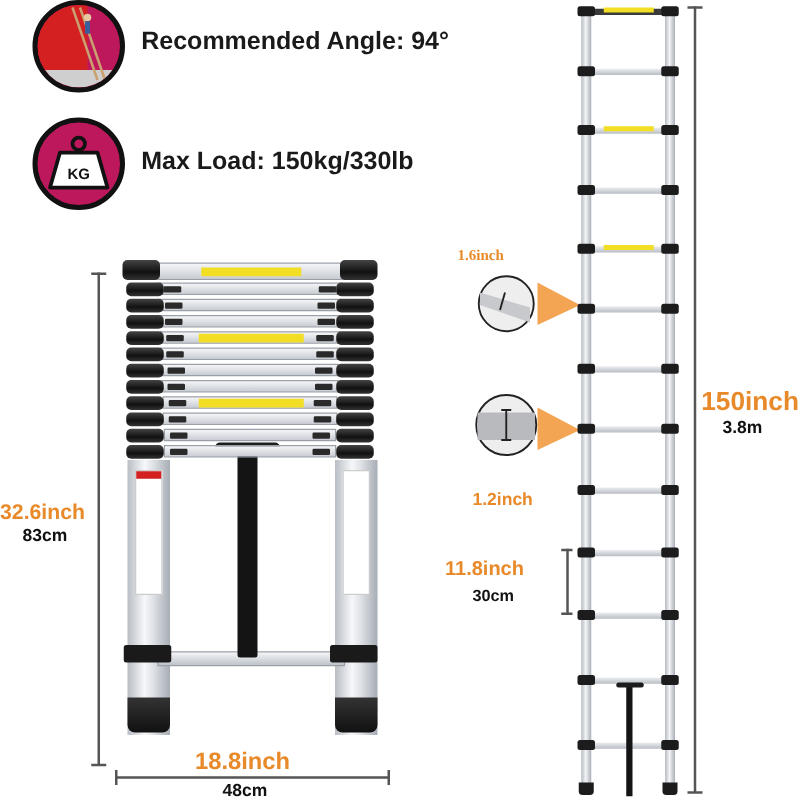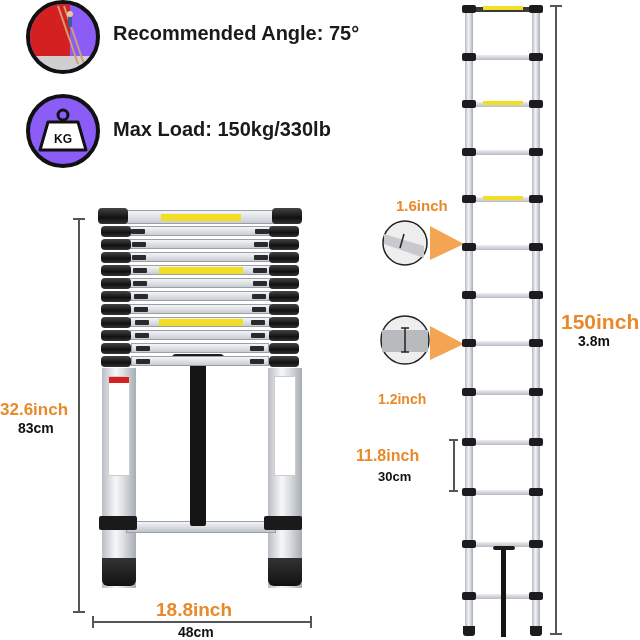--- a/index.html
+++ b/index.html
@@ -1,21 +1,21 @@
 <!DOCTYPE html>
 <html><head>
 <meta charset="utf-8">
 <style>
   * { margin:0; padding:0; box-sizing:border-box; }
   html, body { width:640px; height:640px; background:#ffffff; overflow:hidden; }
   body { position:relative; font-family:"Liberation Sans", sans-serif; }
   .abs { position:absolute; }
 
   
-  .feature-circle { width:74px; height:74px; border-radius:50%; border:4px solid #111; overflow:hidden; background:#8b5cf6; }
+  .feature-circle { width:74px; height:74px; border-radius:50%; border:4px solid #111; overflow:hidden; background:#be185d; }
   .feature-text { font-size:20px; font-weight:bold; color:#1a1a1a; white-space:nowrap; }
 
   
   .dim-orange { color:#e88a2a; font-weight:bold; white-space:nowrap; }
   .dim-black { color:#111; font-weight:bold; white-space:nowrap; }
   .vline { background:#555; width:2px; }
   .hline { background:#555; height:2px; }
   .tick-h { background:#555; height:2px; }
   .tick-v { background:#555; width:2px; }
 
@@ -39,21 +39,21 @@
 <div class="abs feature-circle" style="left:26px;top:0px;width:74px;height:74px;">
   <svg width="66" height="66" viewBox="0 0 66 66">
     <rect x="0" y="0" width="40" height="56" fill="#d42020"></rect>
     <rect x="0" y="52" width="66" height="14" fill="#cfcfcf"></rect>
     <line x1="28" y1="2" x2="48" y2="60" stroke="#caa070" stroke-width="2"></line>
     <line x1="34" y1="2" x2="54" y2="60" stroke="#caa070" stroke-width="2"></line>
     <circle cx="40" cy="10" r="3" fill="#e9c8a0"></circle>
     <rect x="38" y="13" width="4" height="10" fill="#3a5f9a"></rect>
   </svg>
 </div>
-<div class="abs feature-text" style="left:113px;top:22px;">Recommended Angle: 75°</div>
+<div class="abs feature-text" style="left:113px;top:22px;">Recommended Angle: 94°</div>
 
 <div class="abs feature-circle" style="left:26px;top:94px;">
   <svg width="66" height="66" viewBox="0 0 66 66">
     <circle cx="33" cy="17" r="5" fill="none" stroke="#111" stroke-width="3"></circle>
     <path d="M18 24 H48 L56 52 H10 Z" fill="#fff" stroke="#111" stroke-width="3" stroke-linejoin="round"></path>
   </svg>
   <div class="abs" style="left:0;top:34px;width:66px;text-align:center;font-size:12px;font-weight:bold;color:#111;">KG</div>
 </div>
 <div class="abs feature-text" style="left:113px;top:118px;">Max Load: 150kg/330lb</div>
 
@@ -158,21 +158,21 @@
   <div class="cap-f" style="left:5px;top:148px;"></div>
     <div class="cap-f" style="left:173px;top:148px;"></div>
 </div>
 
 <div class="abs dim-orange" style="left:156px;top:599px;font-size:19px;">18.8inch</div>
 <div class="abs hline" style="left:93px;top:621px;width:218px;"></div>
 <div class="abs tick-v" style="left:92px;top:616px;height:12px;"></div>
 <div class="abs tick-v" style="left:310px;top:616px;height:12px;"></div>
 <div class="abs dim-black" style="left:178px;top:624px;font-size:14px;">48cm</div>
 
-<div class="abs dim-orange" style="left:396px;top:197px;font-size:15px;">1.6inch</div>
+<div class="abs dim-orange" style="left:366px;top:197px;font-size:12px;font-family:Liberation Serif, serif;">1.6inch</div>
 <svg class="abs" style="left:378px;top:218px;" width="90" height="50" viewBox="0 0 90 50">
   <polygon points="52,8 86,26 52,42" fill="#f3a554"></polygon>
   <circle cx="27" cy="25" r="22" fill="#eee" stroke="#222" stroke-width="1.5"></circle>
   <polygon points="6,16 46,28 46,40 6,26" fill="#c7c9cd"></polygon>
   <line x1="26" y1="16" x2="22" y2="30" stroke="#222" stroke-width="1.5"></line>
 </svg>
 
 <svg class="abs" style="left:378px;top:312px;" width="90" height="56" viewBox="0 0 90 56">
   <polygon points="52,14 86,32 52,48" fill="#f3a554"></polygon>
   <circle cx="27" cy="28" r="24" fill="#eee" stroke="#222" stroke-width="1.5"></circle>

